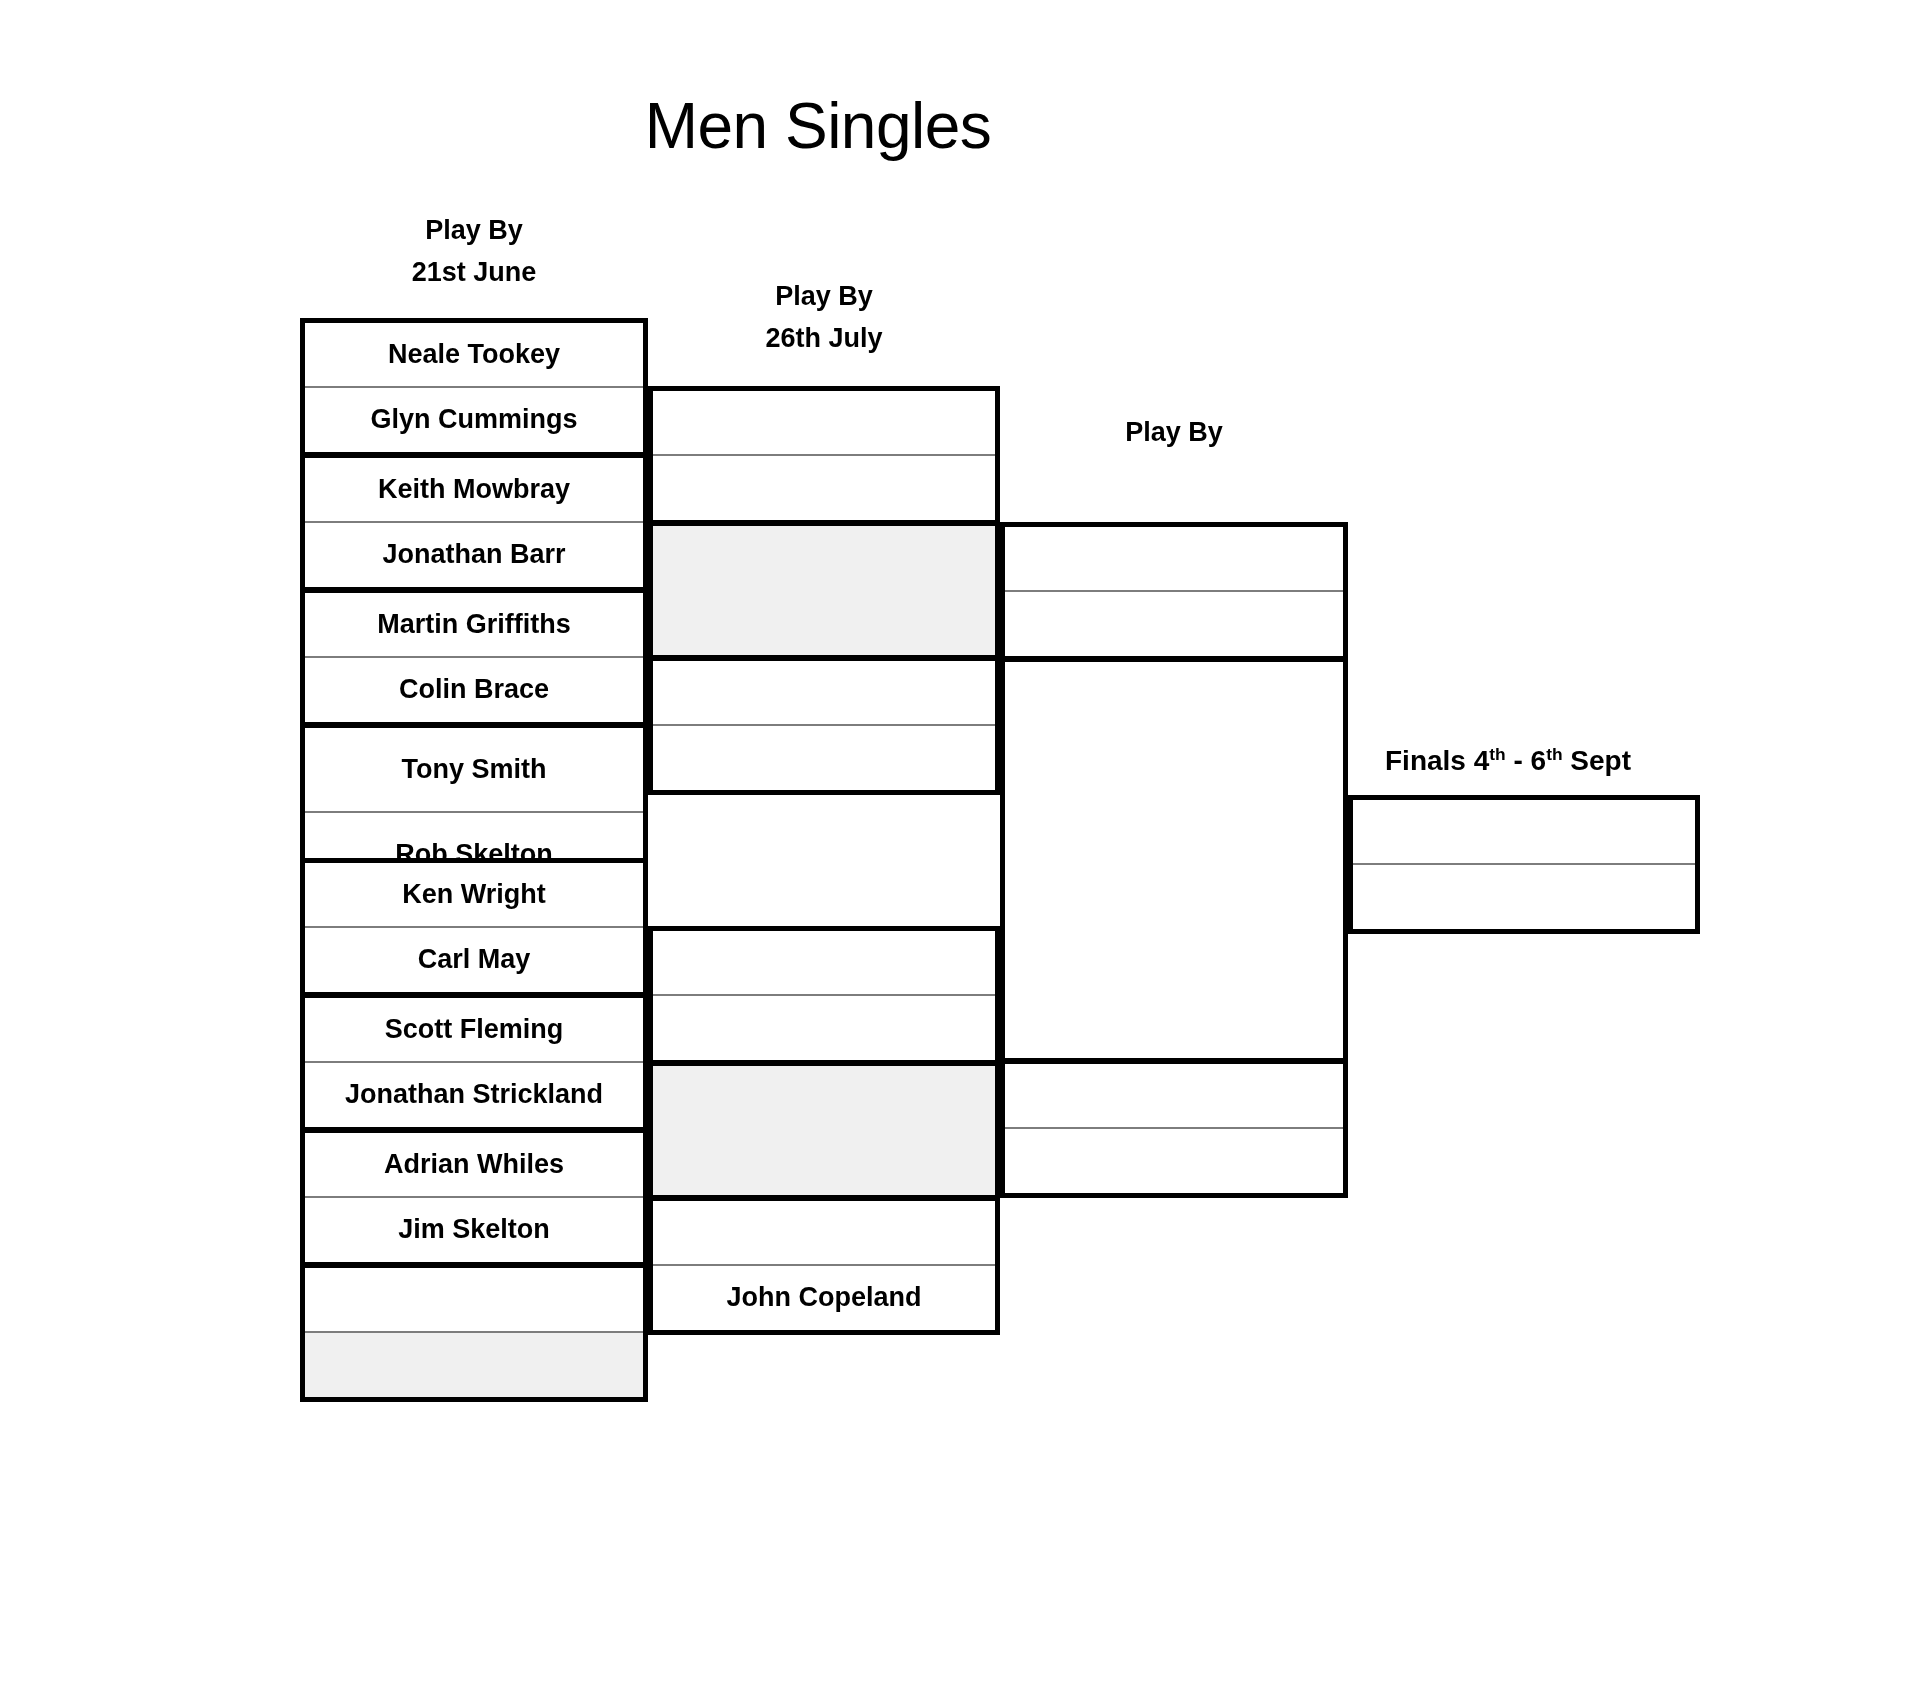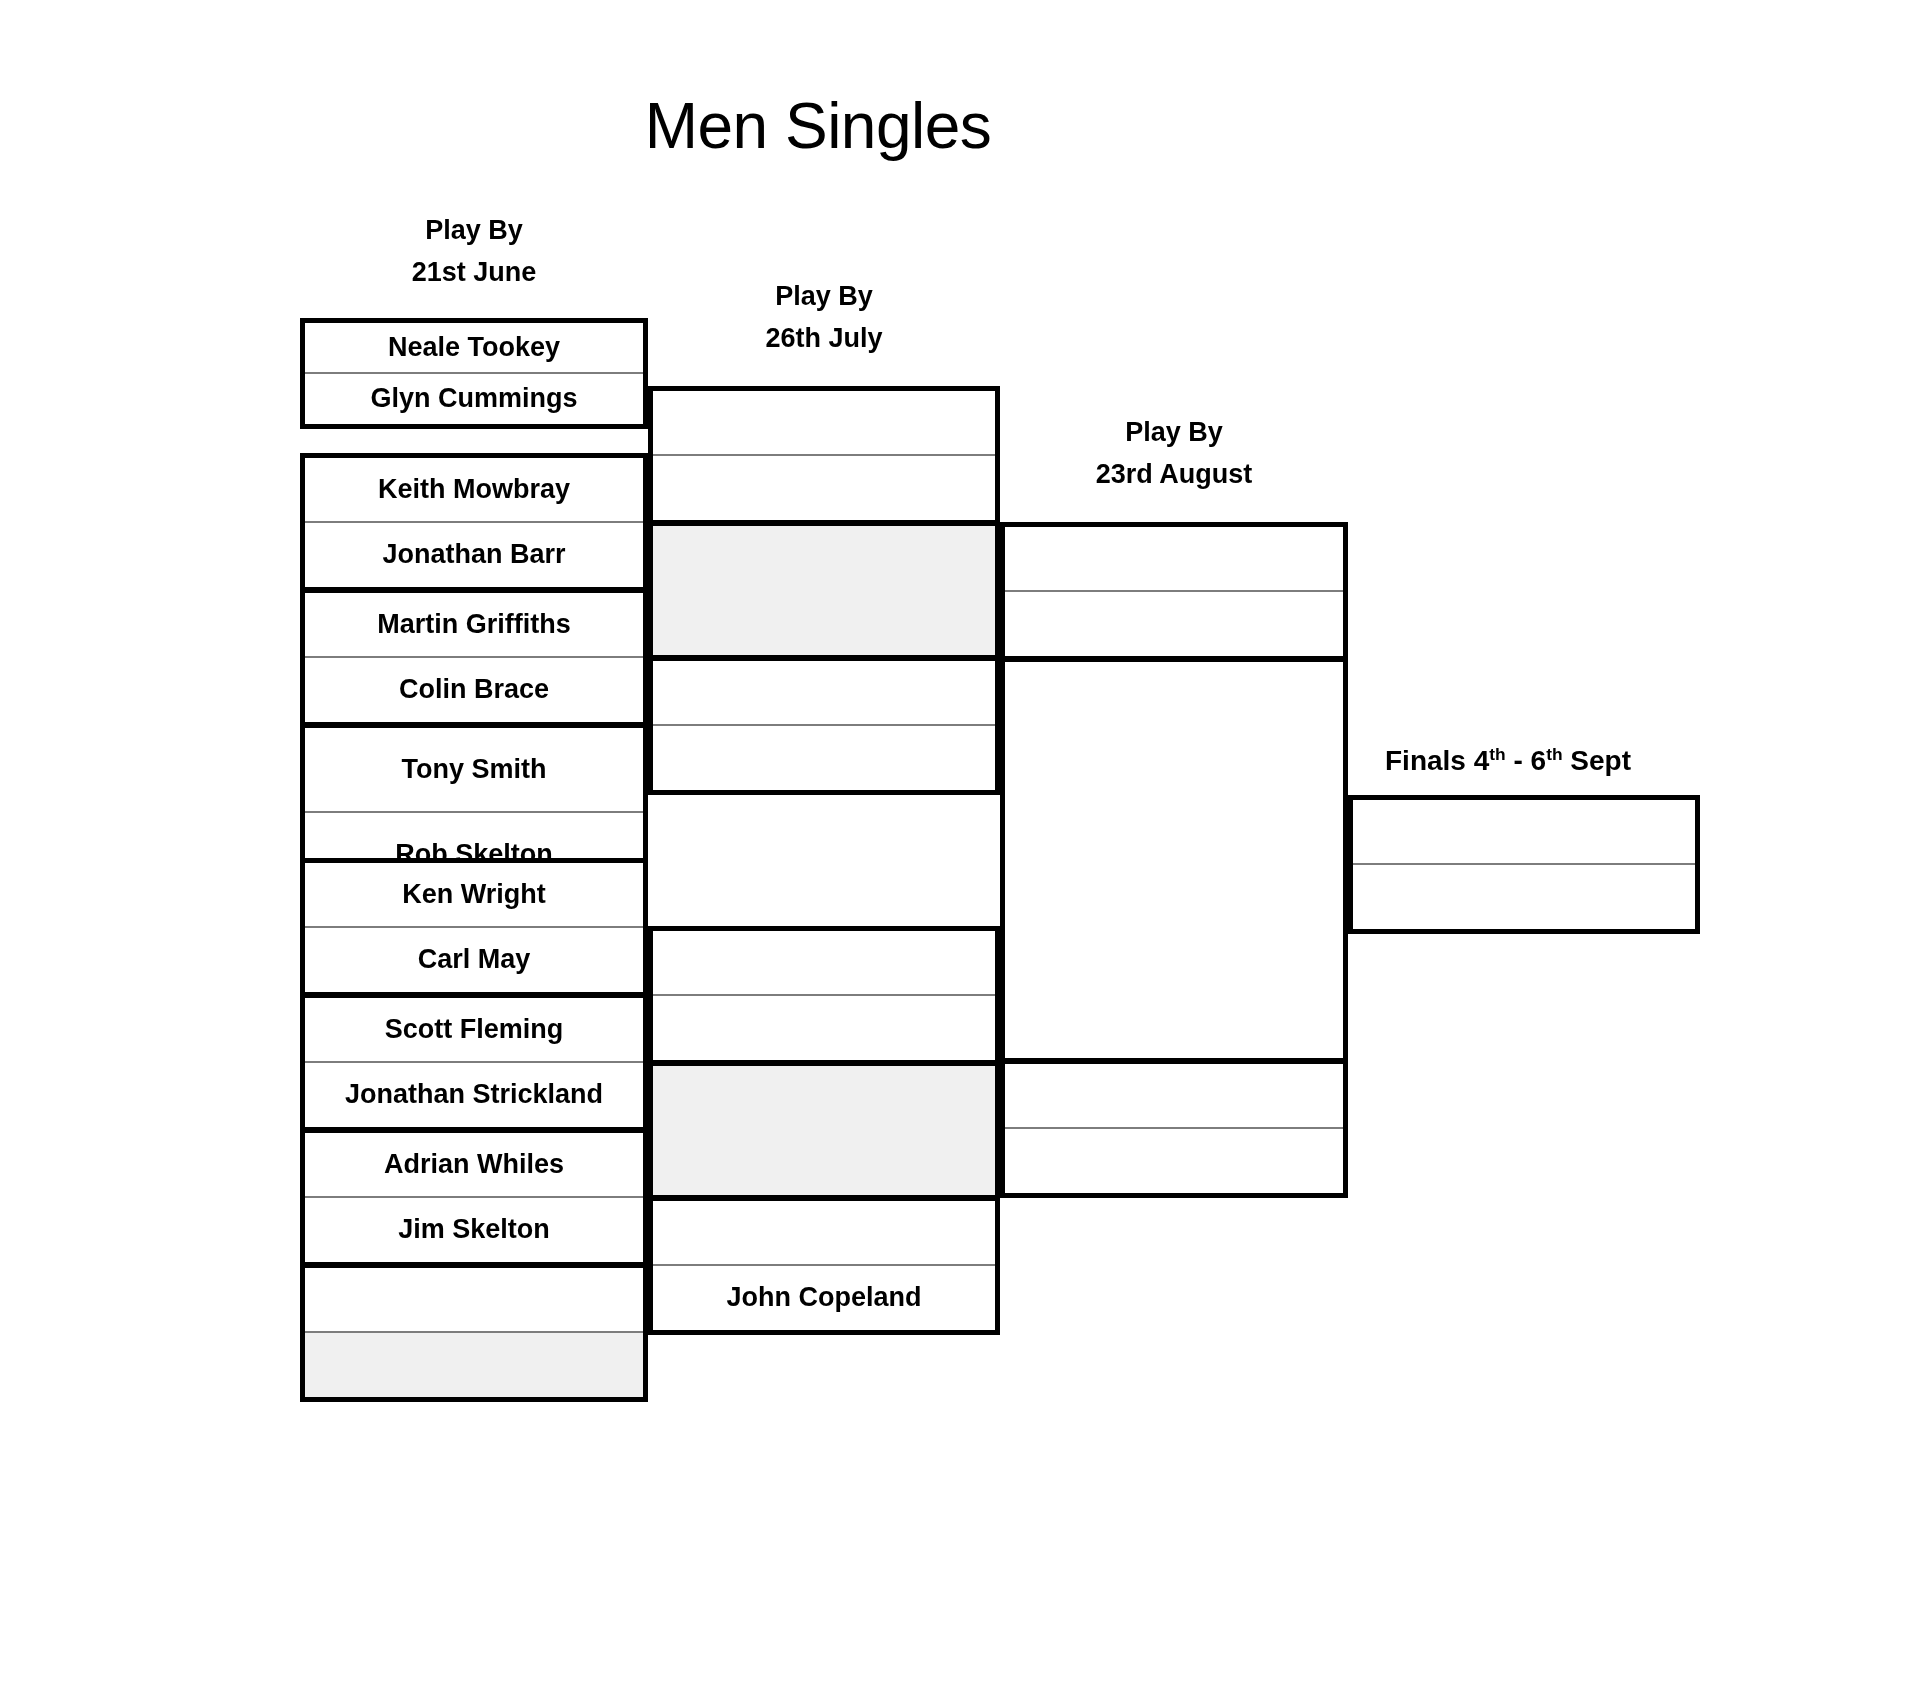--- a/index.html
+++ b/index.html
@@ -97,30 +97,29 @@
   <div>21st June</div>
 </div>
 
 <div class="round-label" style="left:648px; top:276px; width:352px;">
   <div>Play By</div>
   <div>26th July</div>
 </div>
 
 <div class="round-label" style="left:1000px; top:412px; width:348px;">
   <div>Play By</div>
-  <div>23rd August</div>
 </div>
 
 <div class="finals-label" style="left:1385px; top:745px;">
   <span>Finals 4</span><sup>th</sup><span> - 6</span><sup>th</sup><span> Sept</span>
 </div>
 
 <div id="bracket">
 
-  <div class="match" style="left:300px; top:318px; width:348px; height:111px;">
+  <div class="match" style="left:300px; top:318px; width:348px; height:139px;">
     <div class="slot top">Neale Tookey</div>
     <div class="slot">Glyn Cummings</div>
   </div>
   <div class="match" style="left:300px; top:453px; width:348px; height:139px;">
     <div class="slot top">Keith Mowbray</div>
     <div class="slot">Jonathan Barr</div>
   </div>
   <div class="match" style="left:300px; top:588px; width:348px; height:139px;">
     <div class="slot top">Martin Griffiths</div>
     <div class="slot">Colin Brace</div>

